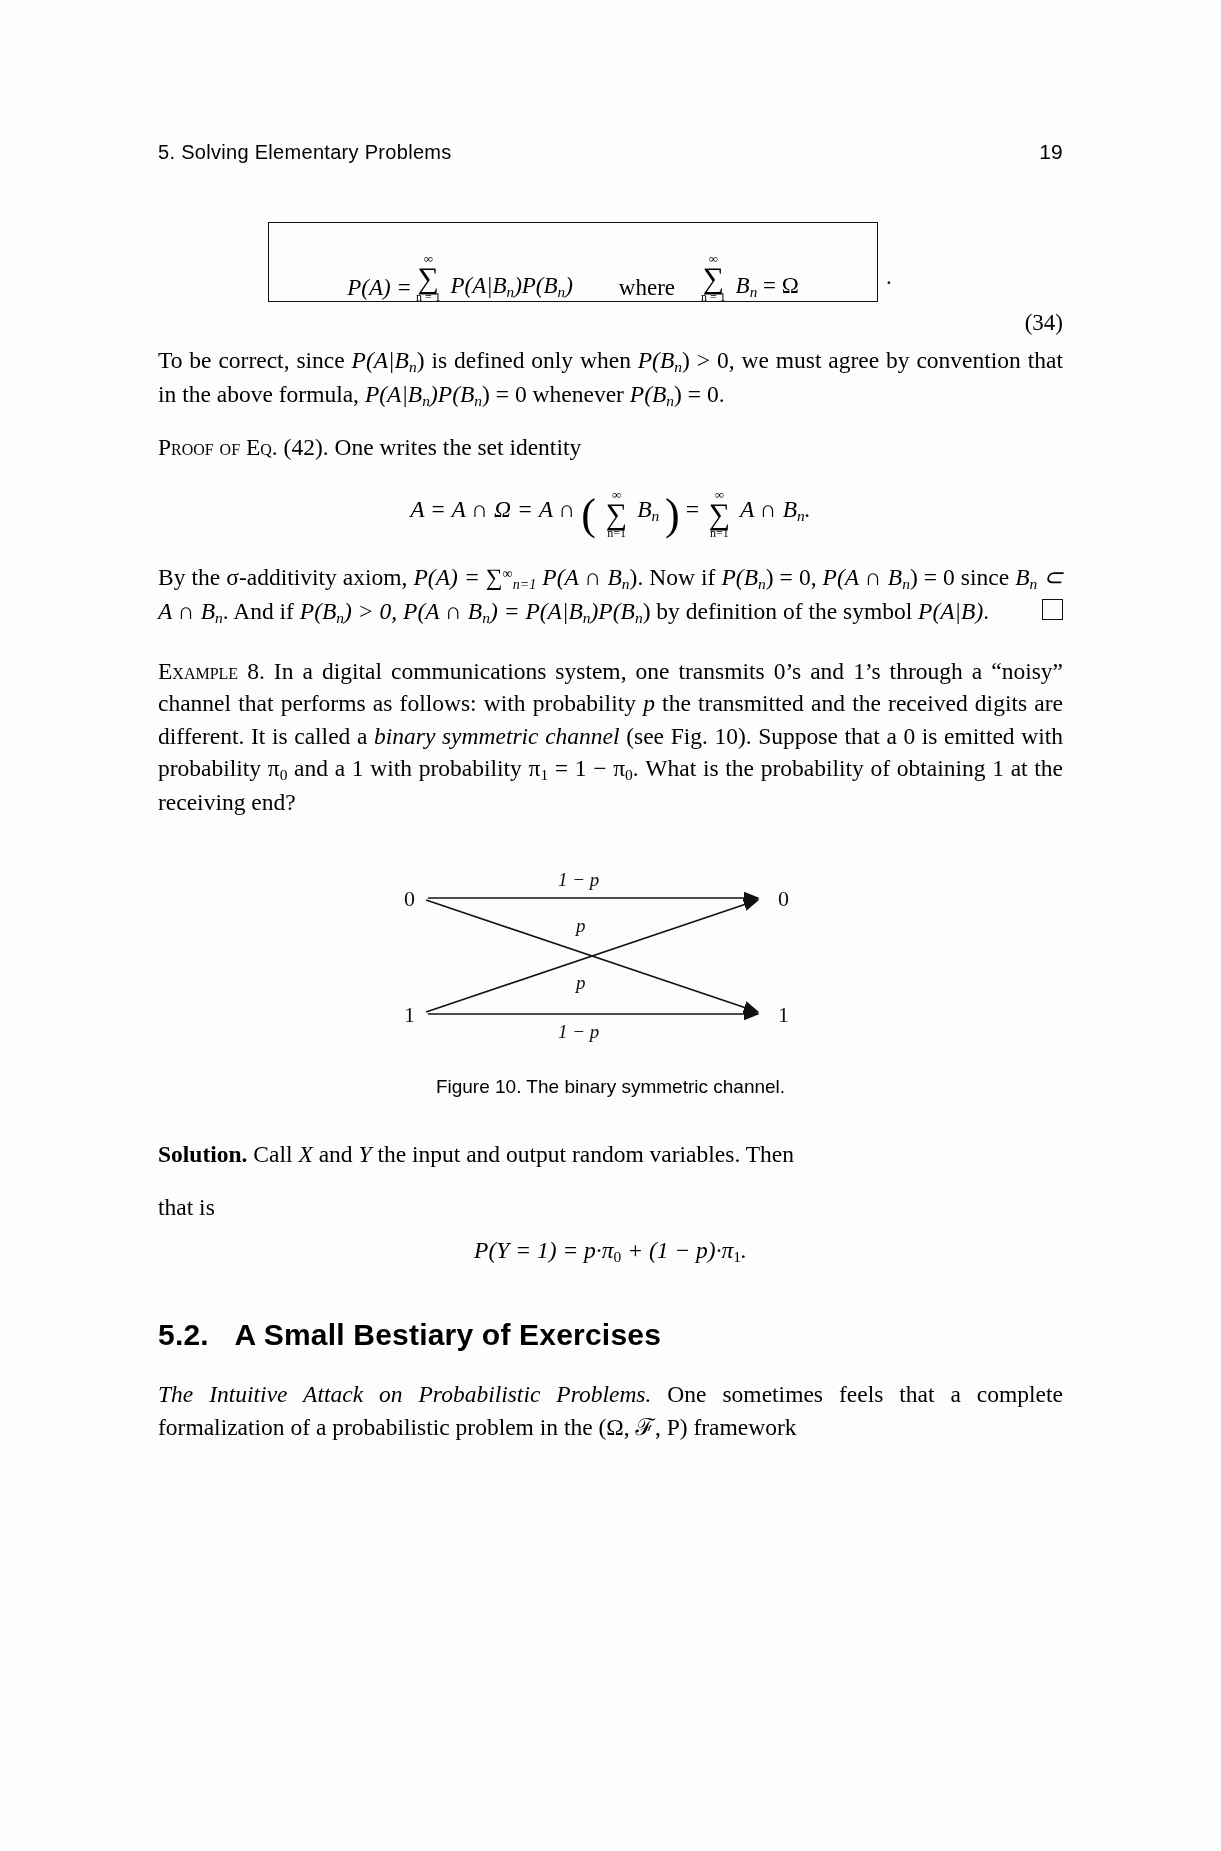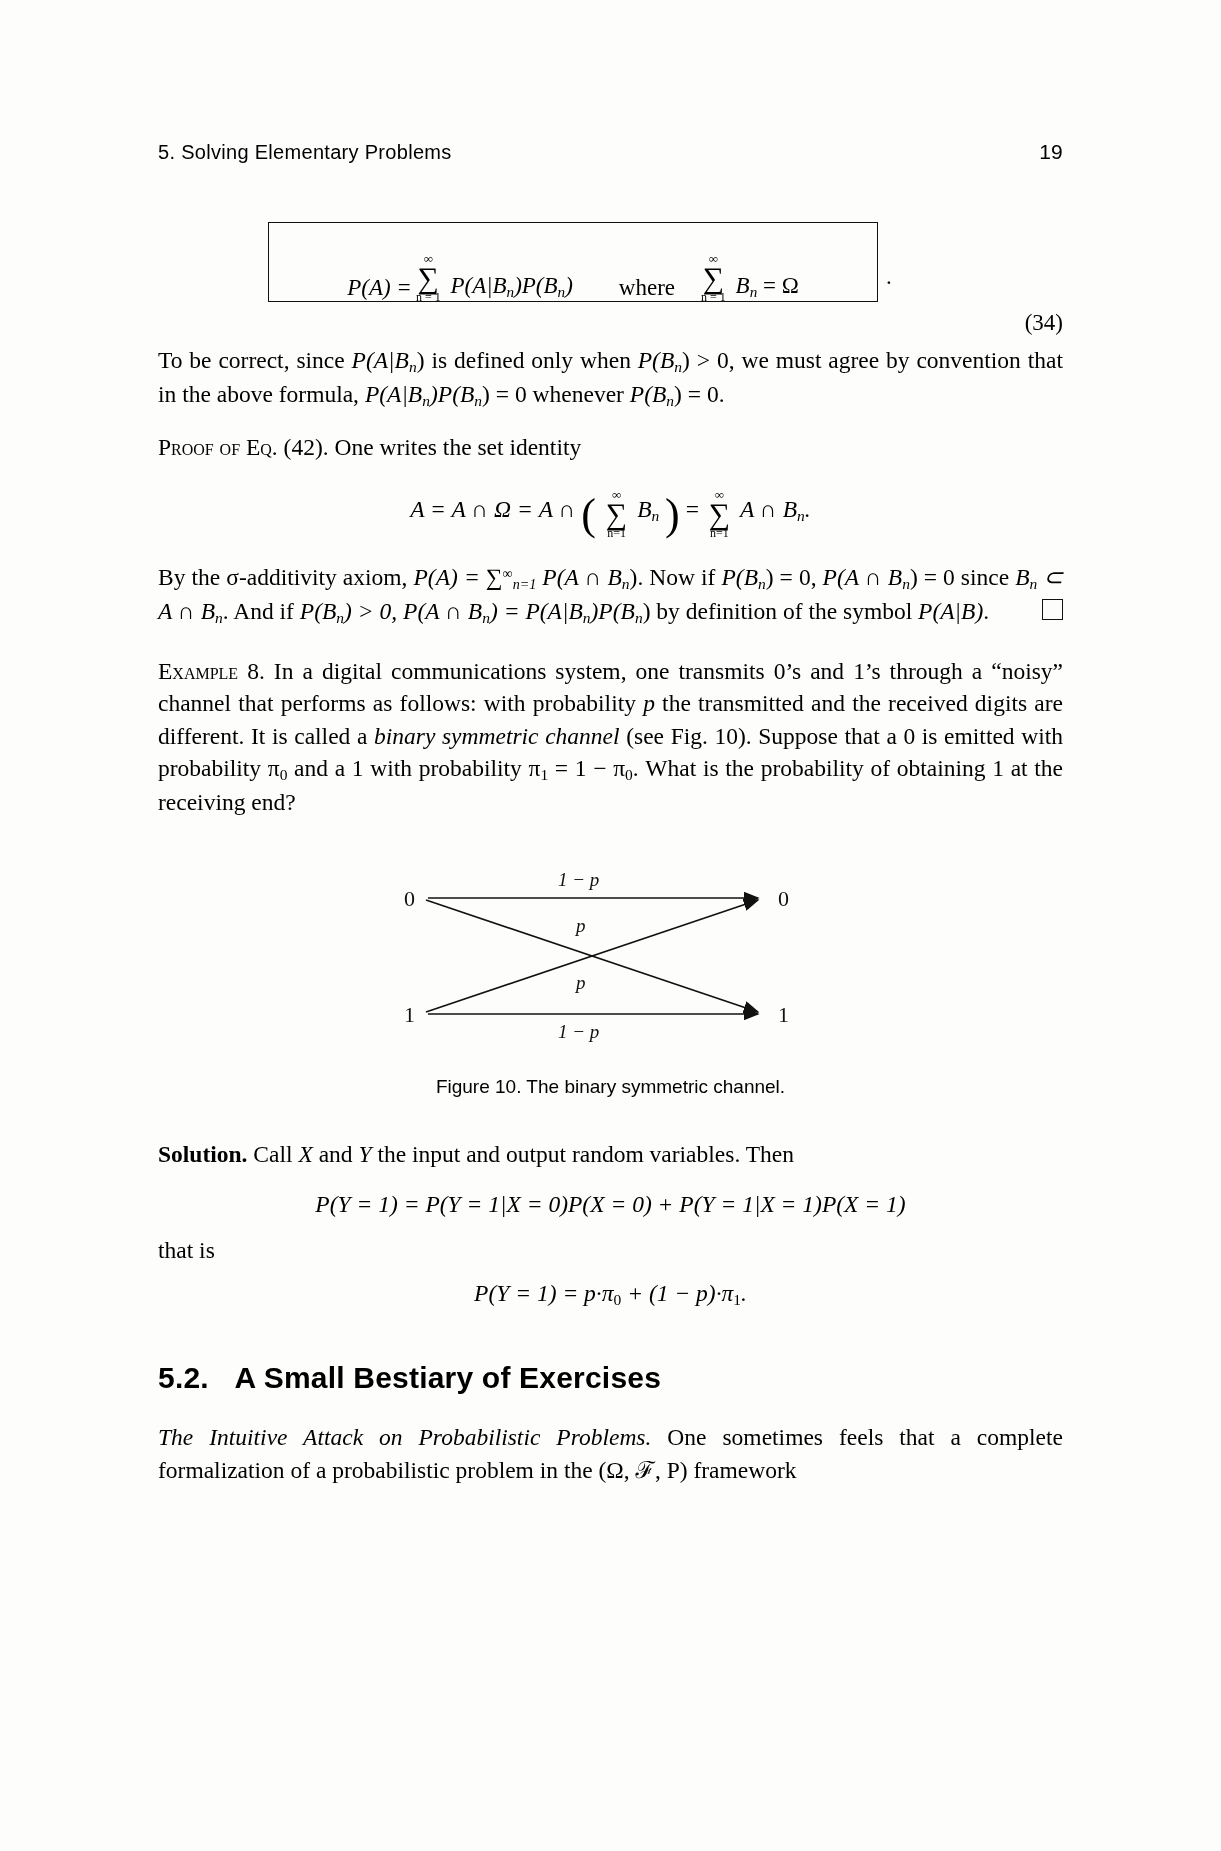--- a/index.html
+++ b/index.html
@@ -272,23 +272,20 @@
         <text x="400" y="182" font-family="Liberation Serif, serif" font-size="19" font-style="italic" fill="#111">1 − p</text>
       </svg>
     </div>
 
     <div class="figcaption">Figure 10.  The binary symmetric channel.</div>
 
     <p class="body">
       <span class="solution-lead">Solution.</span><span> Call </span><span class="math">X</span><span> and </span><span class="math">Y</span><span> the input and output random variables. Then</span>
     </p>
 
-    <div class="display" style="margin:18px 0 16px 0">
-      <span class="math">P(Y = 1) = P(Y = 1|X = 0)P(X = 0) + P(Y = 1|X = 1)P(X = 1)</span>
-    </div>
 
     <p class="body" style="margin-bottom:10px">
       <span>that is</span>
     </p>
 
     <div class="display" style="margin:14px 0 10px 0">
       <span class="math"><span>P(Y = 1) = p·π</span><sub class="up">0</sub><span> + (1 − p)·π</span><sub class="up">1</sub><span>.</span></span>
     </div>
 
     <h2 class="section">

